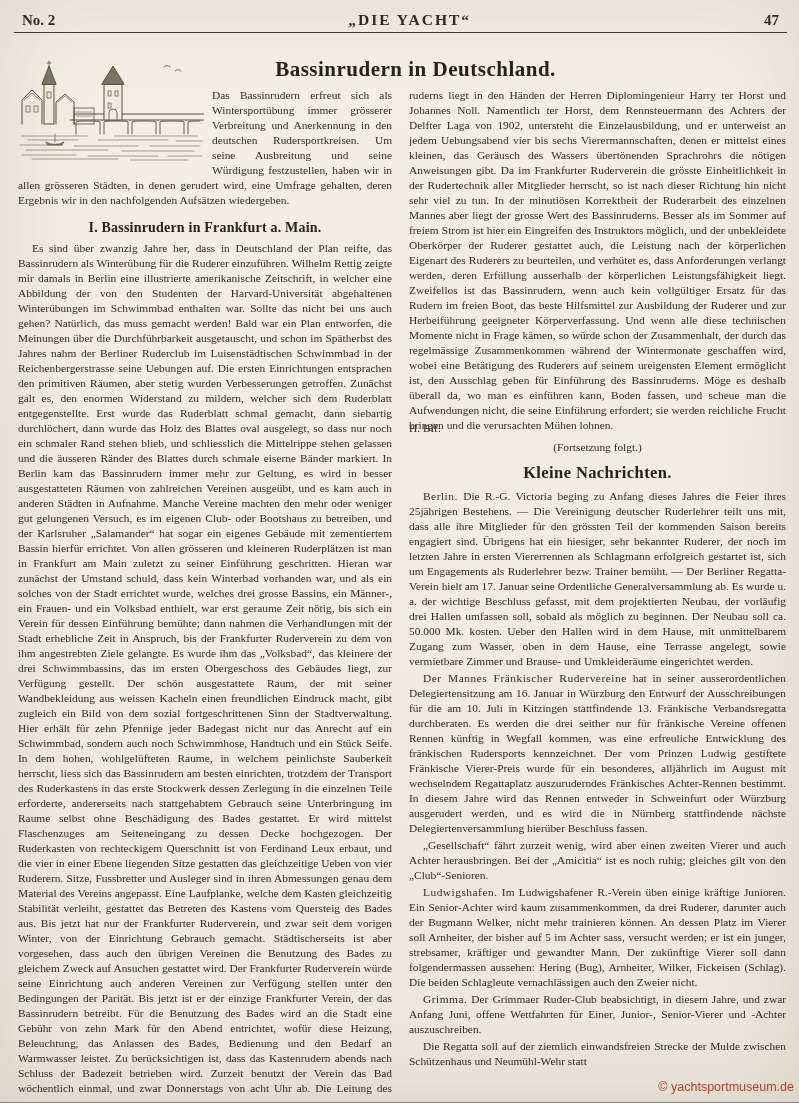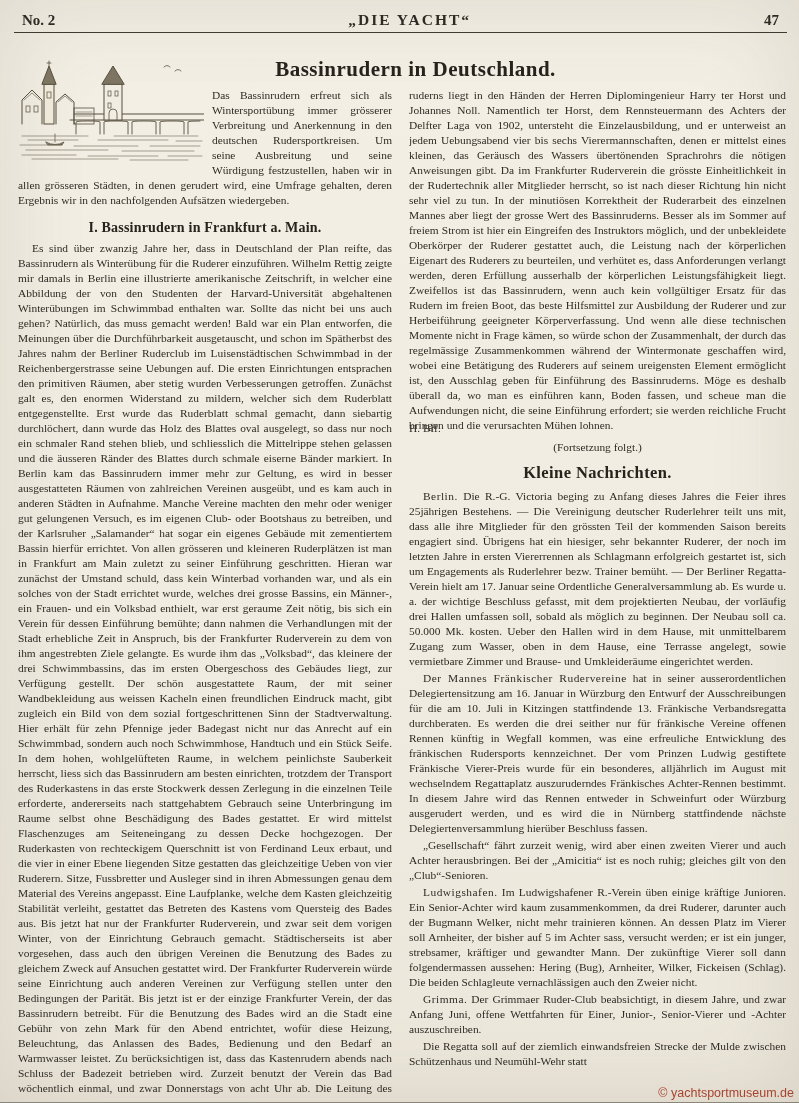--- a/index.html
+++ b/index.html
@@ -43,21 +43,21 @@
   .ind { text-indent:14px; }
   .author { margin-top:-11.6px; padding-right:6px; }
   .cont { text-align:center; margin:4px 0 10px; }
   .news-head {
     text-align:center; font-weight:bold; font-size:16.5px;
     letter-spacing:0.4px; margin:6px 0 9px; color:#26231d;
   }
   .news-item { margin-bottom:2px; }
   .lead { font-weight:normal; letter-spacing:0.5px; }
   .watermark {
-    position:absolute; right:5px; bottom:2px;
+    position:absolute; right:5px; bottom:8px;
     font-family:"Liberation Sans","DejaVu Sans",sans-serif;
     font-size:12.5px; color:#a8432f;
   }
 </style>
 </head>
 <body>
 
 <div class="page">
 
   <div class="page-header">

